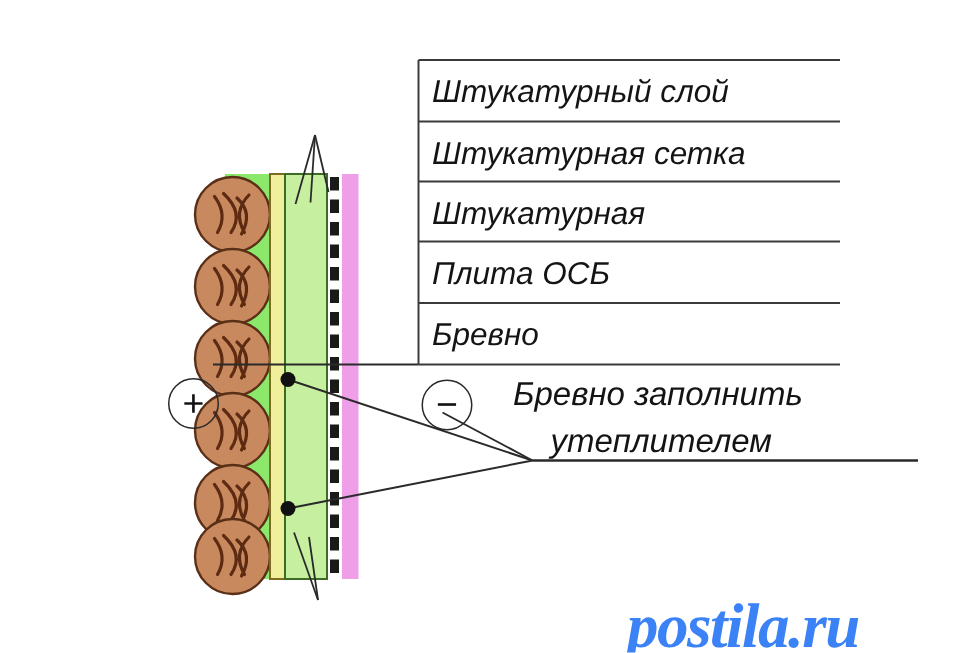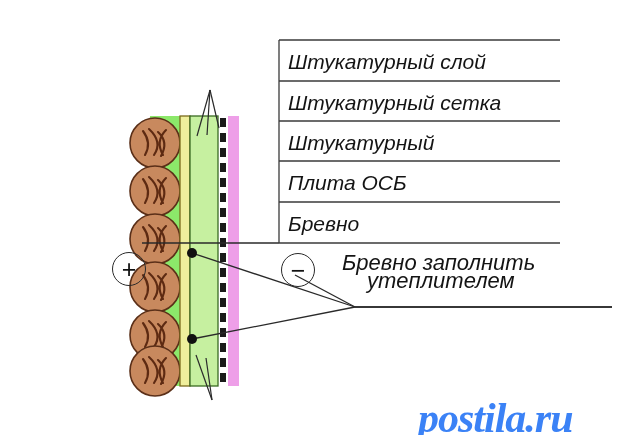--- a/index.html
+++ b/index.html
@@ -138,35 +138,35 @@
     </g>
 
     <circle cx="192" cy="253" r="5" fill="#111"></circle>
     <circle cx="192" cy="339" r="5" fill="#111"></circle>
 
     <line x1="355" y1="307" x2="612" y2="307" stroke="#2a2a2a" stroke-width="1.3"></line>
   </svg>
 
   <div class="lbl tbl-lbl" style="left:288px;top:51px;">Штукатурный слой</div>
 
-  <div class="lbl tbl-lbl" style="left:288px;top:92px;">Штукатурный сетка</div>
+  <div class="lbl tbl-lbl" style="left:288px;top:92px;">Штукатурная сетка</div>
 
-  <div class="lbl tbl-lbl" style="left:288px;top:132px;">Штукатурный</div>
+  <div class="lbl tbl-lbl" style="left:288px;top:132px;">Штукатурная</div>
 
   <div class="lbl tbl-lbl" style="left:288px;top:213px;">Бревно</div>
 
   <div class="lbl tbl-lbl" style="left:288px;top:172px;">Плита ОСБ</div>
 
   <div class="sign" style="left:112px;top:252px;">
     <i>+</i>
   </div>
 
   <div class="sign" style="left:281px;top:253px;">
     <i>−</i>
   </div>
 
   <div class="lbl note-lbl" style="left:342px;top:252px;">Бревно заполнить</div>
 
-  <div class="lbl note-lbl" style="left:367px;top:270px;">утеплителем</div>
+  <div class="lbl note-lbl" style="left:367px;top:283px;">утеплителем</div>
 
   <div id="watermark">postila.ru</div>
 
 </div>
 
 </body></html>

